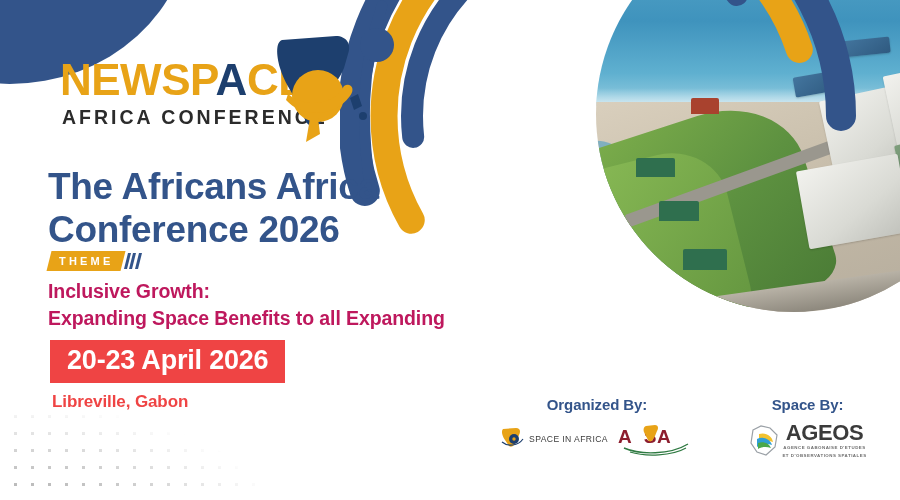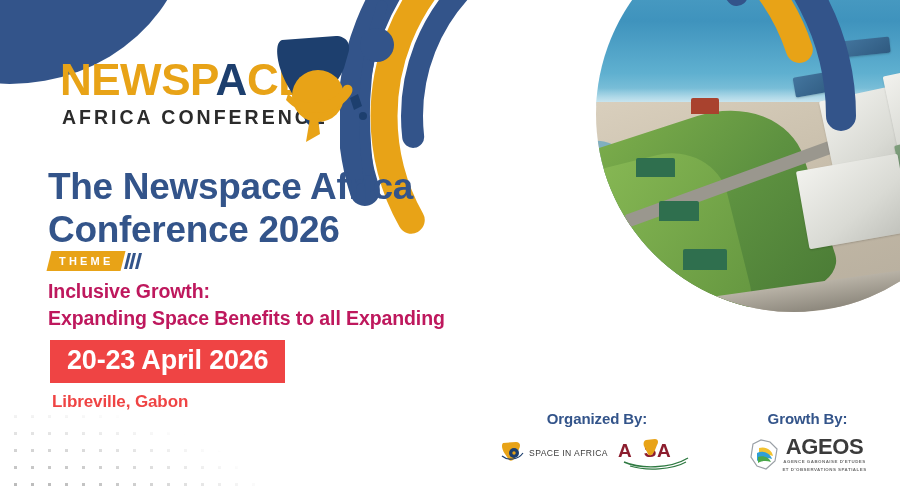--- a/index.html
+++ b/index.html
@@ -104,21 +104,21 @@
     background:#ef4444;color:#ffffff;
     font-size:27px;font-weight:800;letter-spacing:-.2px;
     padding:7px 17px 9px 17px;line-height:1;
   }
   .venue{
     position:absolute;left:4px;top:392px;
     font-size:17px;font-weight:800;color:#ef4444;letter-spacing:-.1px;
   }
   
   .credits{position:absolute;left:470px;top:396px;width:420px;height:100px;}
-  .credit-col{position:absolute;top:14px;text-align:center;}
+  .credit-col{position:absolute;top:0;text-align:center;}
   .credit-col.organized{left:12px;width:230px;}
   .credit-col.hosted{left:250px;width:175px;}
   .credit-title{
     font-size:15px;font-weight:800;color:#33548a;letter-spacing:-.1px;
     margin-bottom:9px;
   }
   .logo-row{display:flex;align-items:center;justify-content:center;gap:10px;}
   .sia{display:flex;align-items:center;gap:3px;}
   .sia-text{font-size:8.6px;font-weight:400;color:#3b3b3b;letter-spacing:.4px;}
   .afsa{position:relative;width:76px;height:34px;}
@@ -189,21 +189,21 @@
         <path d="M8 6 L62 2 C72 2 78 10 74 20 L70 34 C66 44 60 50 56 62 L50 82 C46 94 38 96 32 88 L24 70 C18 58 10 48 6 34 C2 20 2 8 8 6 Z" fill="#1d3f6e"></path>
         <path d="M76 64 L84 60 L88 72 L80 76 Z" fill="#1d3f6e"></path>
         <circle cx="89" cy="82" r="4" fill="#1d3f6e"></circle>
         <circle cx="44" cy="62" r="26" fill="#E8A317"></circle>
         <path d="M12 66 C26 82 58 86 76 62 C82 54 76 48 70 52 C60 72 30 74 14 60 Z" fill="#E8A317"></path>
         <path d="M36 84 L32 108 L46 100 L44 84 Z" fill="#E8A317"></path>
       </svg>
     </div>
 
     <div class="headline">
-      <div>The Newspace Africa</div>
+      <div>The Africans Africa</div>
       <div>Conference 2026</div>
     </div>
 
     <div class="theme-row">
       <div class="theme-badge">
         <span>THEME</span>
       </div>
       <div class="theme-slashes">
         <i></i>
           <i></i>
@@ -242,21 +242,21 @@
             <path d="M28 4 L37 3 C40 3 41 6 39 9 L37 14 C35 19 32 21 30 18 L27 12 C25 9 25 5 28 4 Z" fill="#E8A317"></path>
             <path d="M6 26 C22 33 52 33 70 22" fill="none" stroke="#2f7a42" stroke-width="1.4"></path>
             <path d="M12 30 C28 35 54 34 68 26" fill="none" stroke="#2f7a42" stroke-width="1.1"></path>
           </svg>
         </div>
 
       </div>
     </div>
 
     <div class="credit-col hosted">
-      <div class="credit-title">Growth By:</div>
+      <div class="credit-title">Space By:</div>
       <div class="logo-row">
         <div class="ageos">
           <svg width="34" height="36" viewBox="0 0 34 36">
             <path d="M5 7 L13 3 L22 5 L29 12 L27 24 L18 32 L9 29 L3 20 Z" fill="#ffffff" stroke="#9aa0a6" stroke-width="1.2"></path>
             <path d="M11 11 C18 9 24 13 25 19 C20 17 15 18 11 21 Z" fill="#f2c230"></path>
             <path d="M9 16 C15 13 22 16 24 22 C19 20 13 21 9 24 Z" fill="#2f9fd6"></path>
             <path d="M10 20 C15 18 21 20 23 25 C18 23 13 24 10 26 Z" fill="#4aa84a"></path>
           </svg>
           <div>
             <div class="ageos-text">AGEOS</div>

